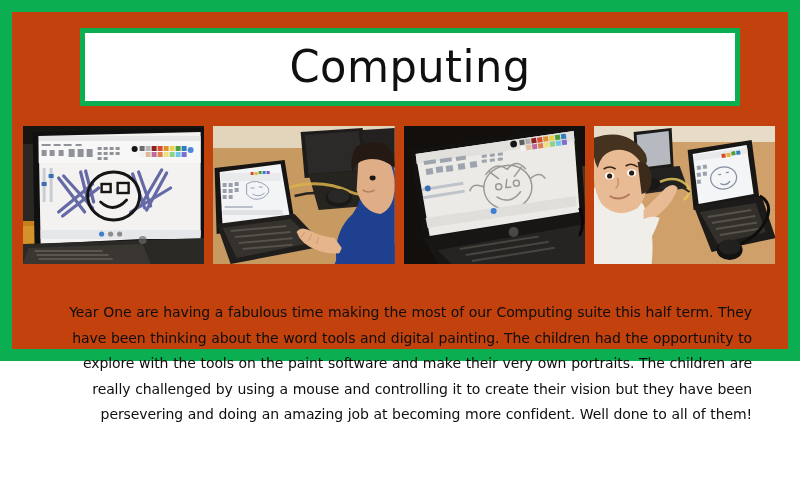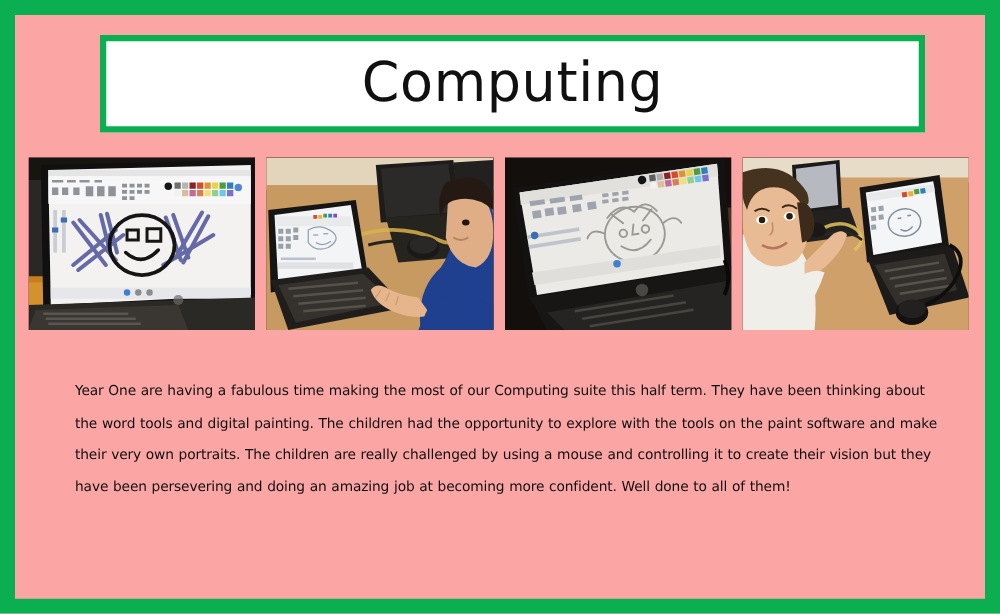--- a/index.html
+++ b/index.html
@@ -5,22 +5,22 @@
   * { box-sizing: border-box; margin: 0; padding: 0; }
   html, body {
     width: 800px; height: 491px;
     overflow: hidden;
     background: #ffffff;
     font-family: "DejaVu Sans", sans-serif;
   }
 
   .poster {
     position: relative;
-    width: 800px; height: 491px;
-    background: #fca5a5;
+    width: 800px; height: 361px;
+    background: #c2410c;
     border: 12px solid var(--frame, #0BAE51);
   }
 
   
   .title-box {
     position: absolute;
     left: 68px; top: 16px;
     width: 660px; height: 78px;
     border: 5px solid var(--frame, #0BAE51);
     background: #ffffff;
@@ -53,23 +53,23 @@
     overflow: hidden;
     background: #1b1a18;
   }
   .photo svg { display: block; width: 100%; height: 100%; }
 
   
   .body-text {
     position: absolute;
     left: 48px; top: 288px;
     width: 692px;
-    text-align: left;
+    text-align: right;
     font-family: "DejaVu Sans", sans-serif;
-    font-size: 11px;
+    font-size: 14px;
     line-height: 25.6px;
     color: #0e0e0e;
     letter-spacing: -0.1px;
     word-spacing: 0.4px;
   }
 </style>
 </head>
 <body style="background: rgb(255, 255, 255);">
 
 <div class="poster" style="--frame: #0BAE51;">

